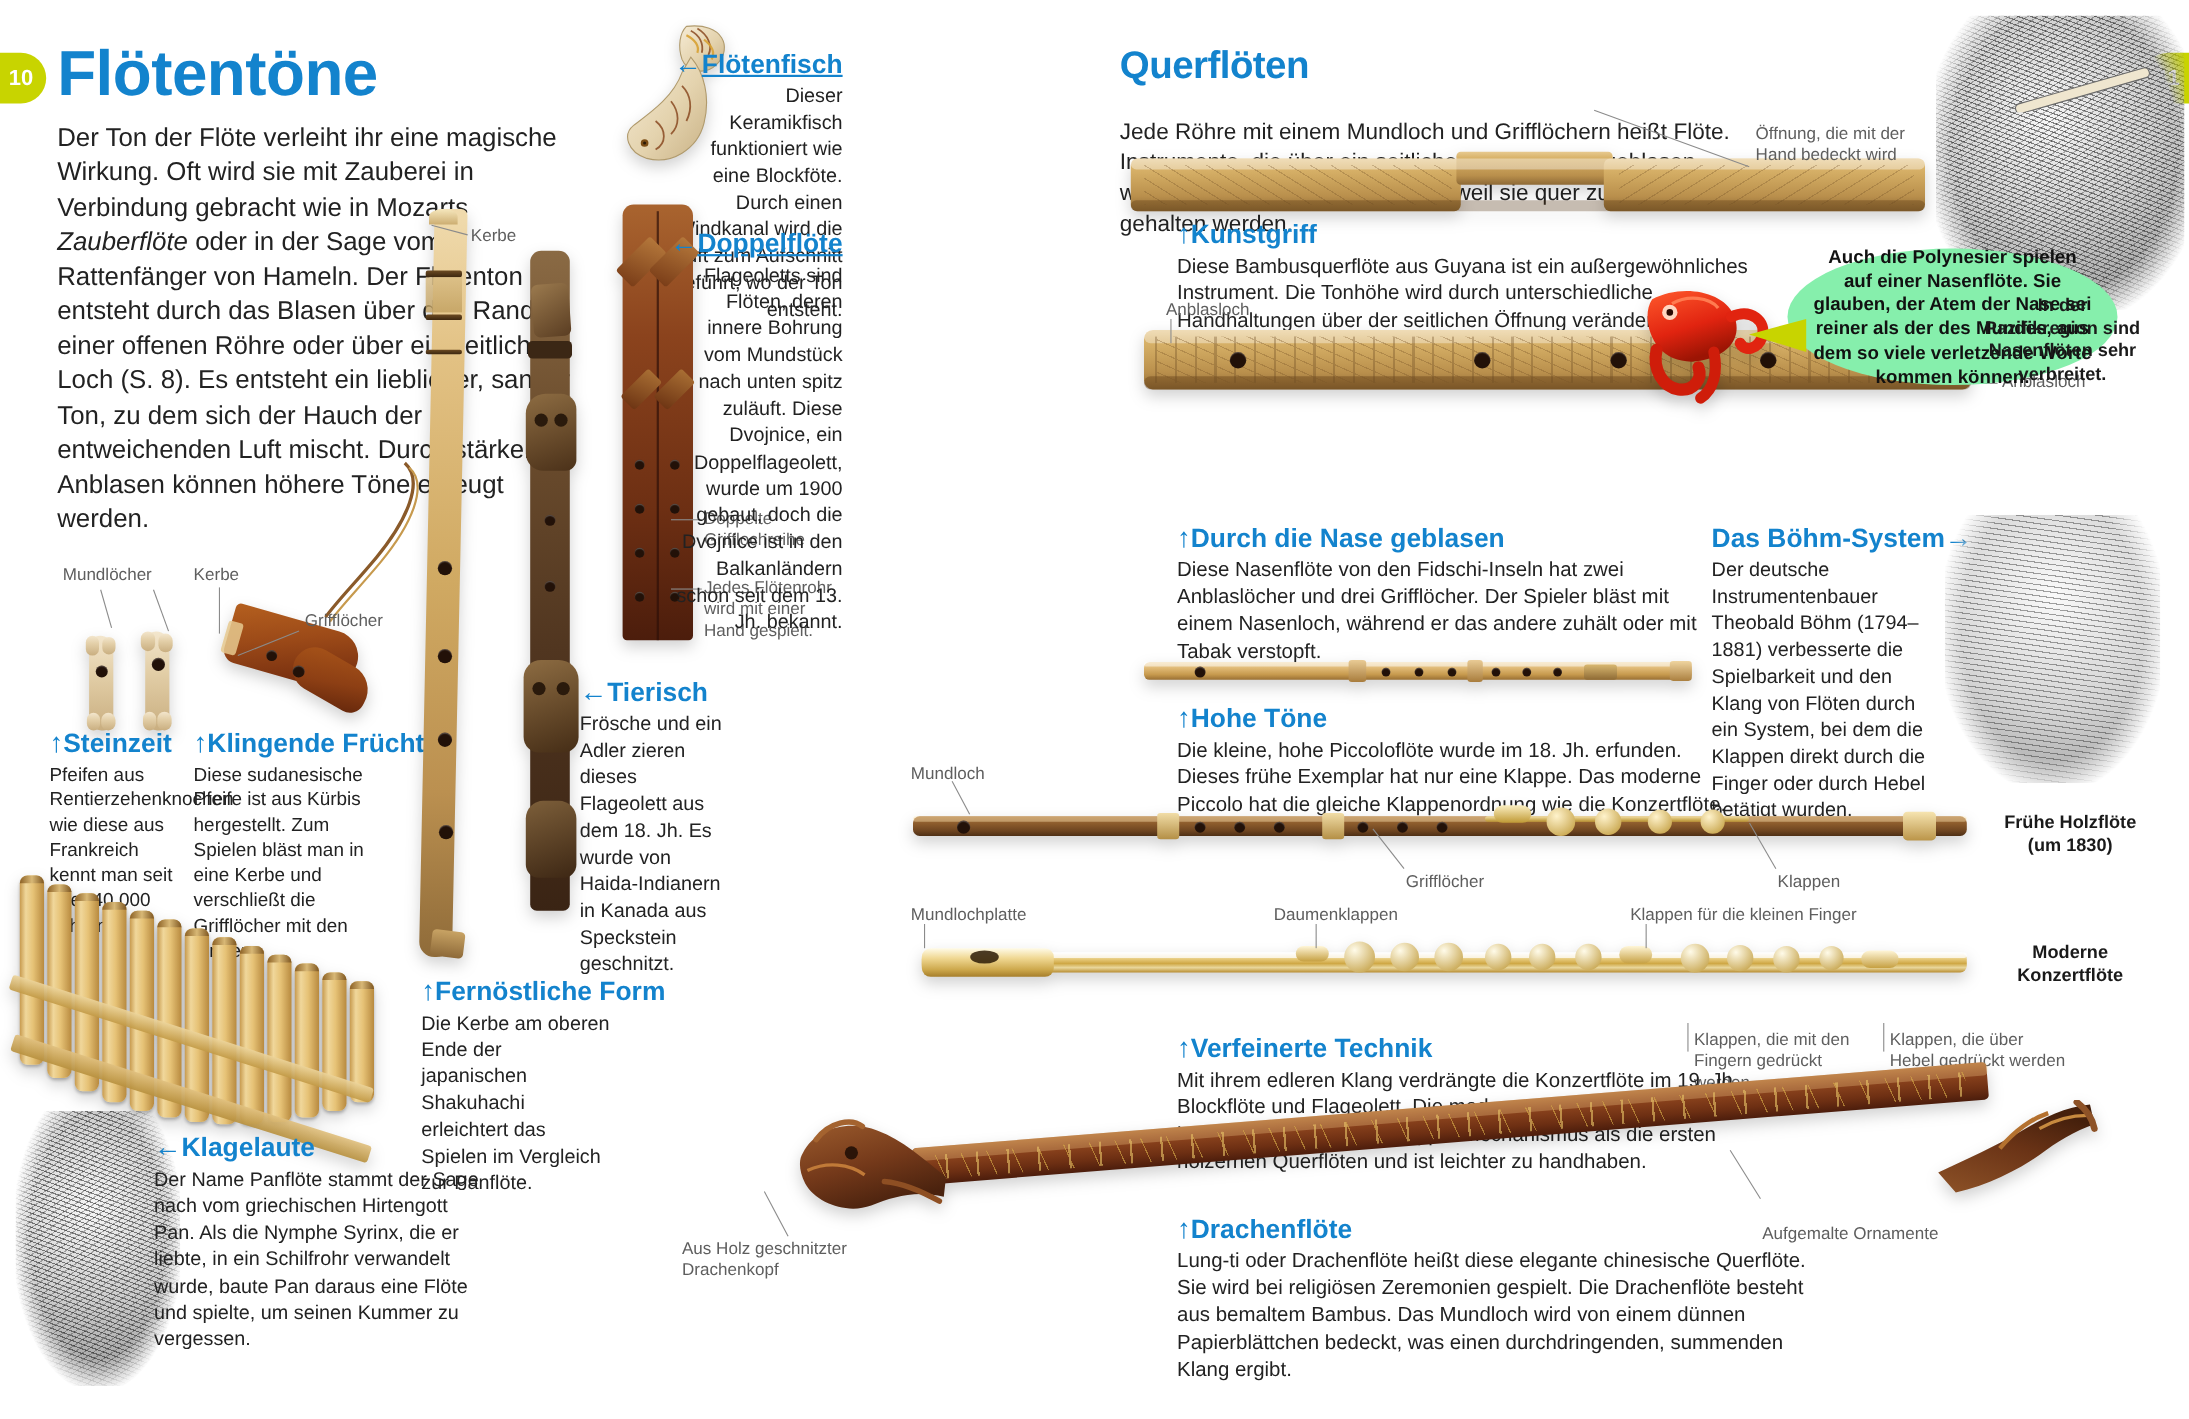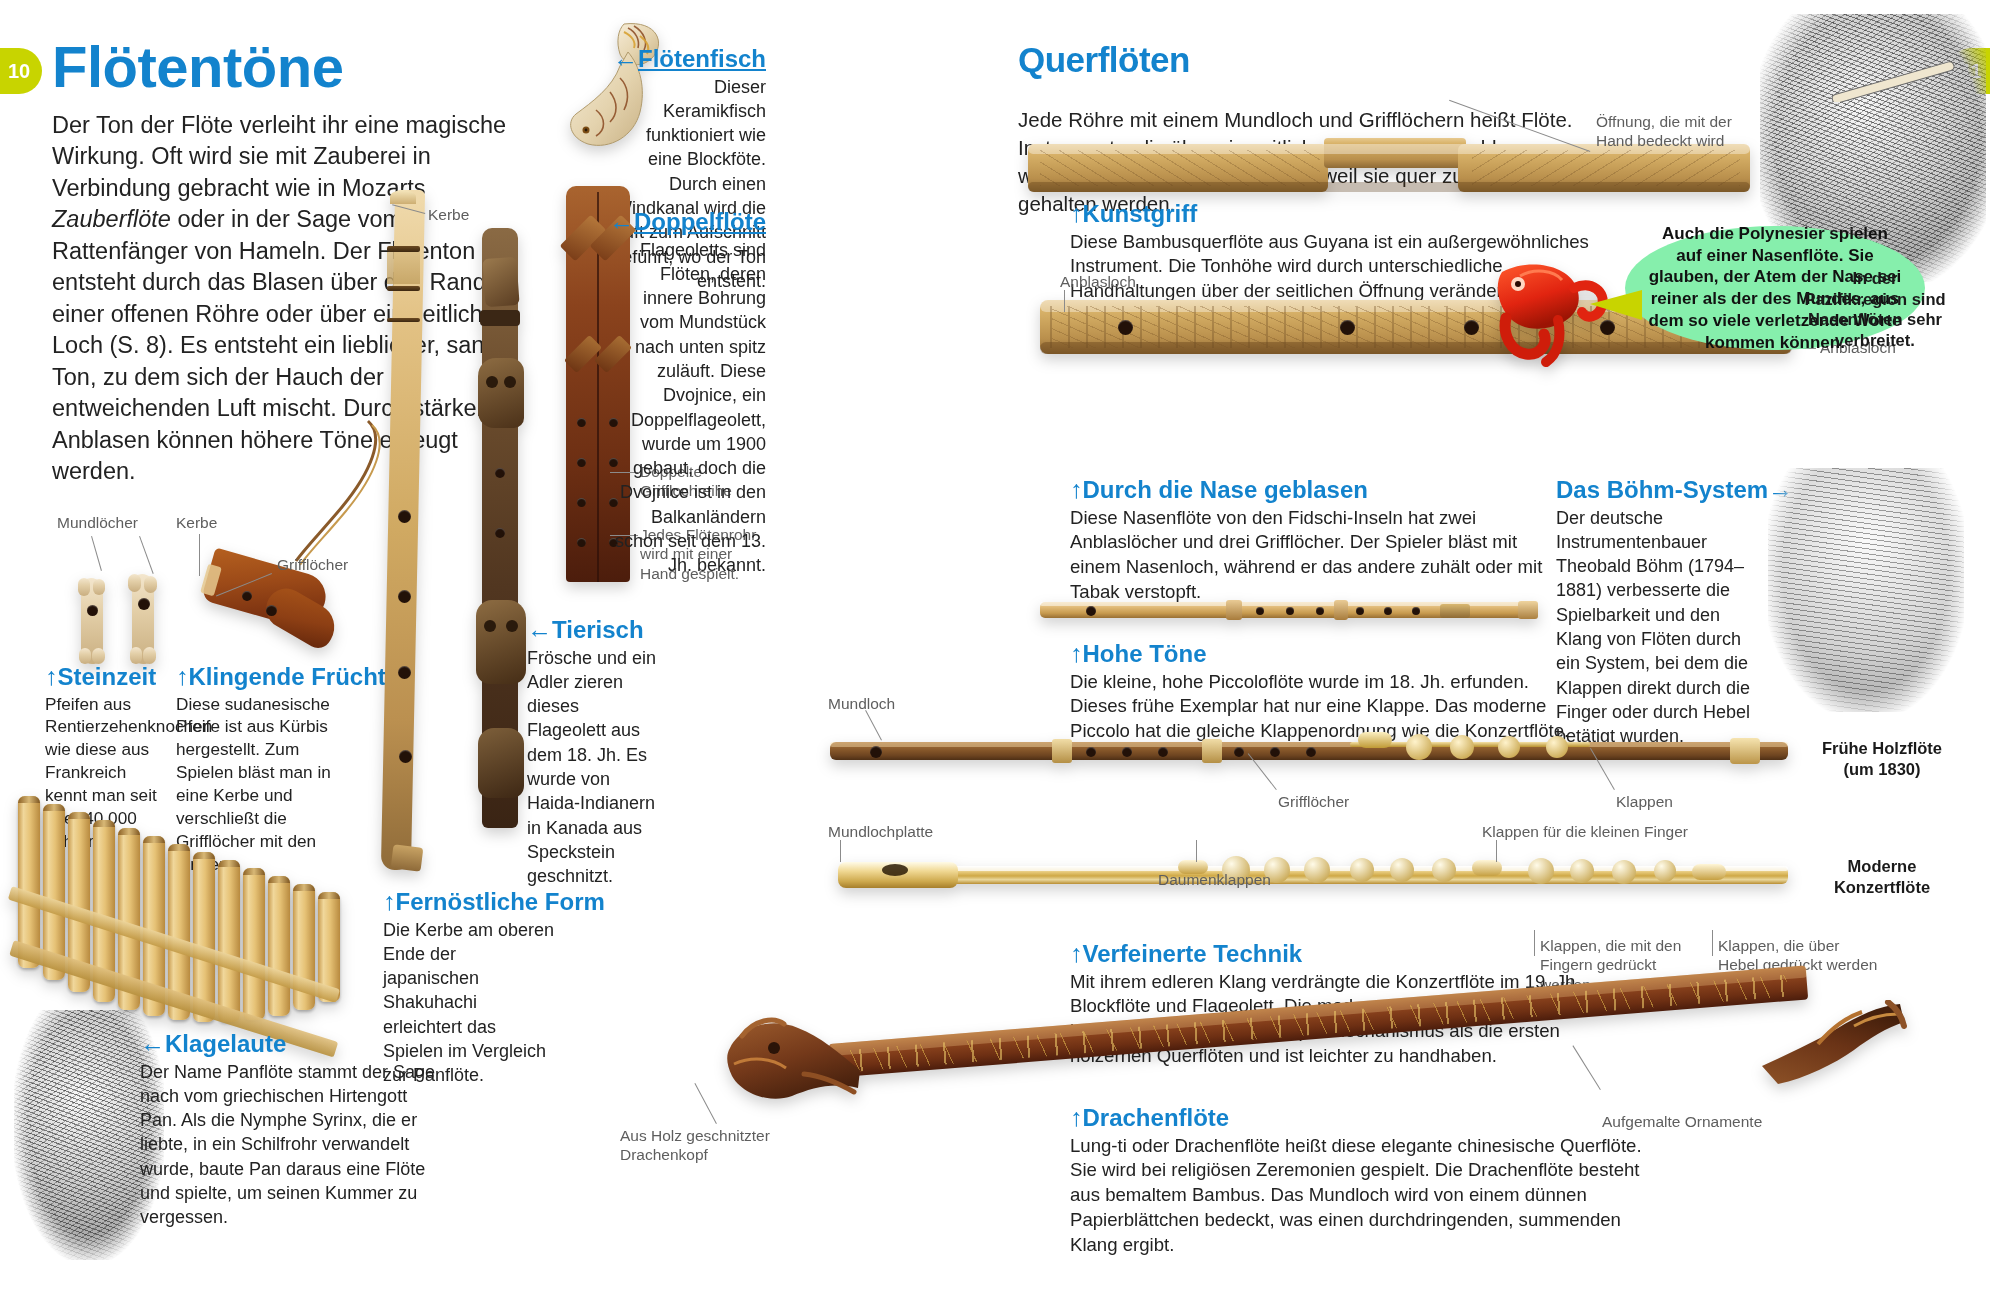--- a/index.html
+++ b/index.html
@@ -423,21 +423,21 @@
     <div class="abs" style="left:690px;top:4px;width:210px;height:38px;">
       <div class="abs" style="left:0;top:2px;width:26px;height:26px;border-radius:50%;background:radial-gradient(circle at 34% 28%,#fffbe9,#bd9633);"></div>
       <div class="abs" style="left:42px;top:3px;width:24px;height:24px;border-radius:50%;background:radial-gradient(circle at 34% 28%,#fffbe9,#bd9633);"></div>
       <div class="abs" style="left:84px;top:4px;width:24px;height:24px;border-radius:50%;background:radial-gradient(circle at 34% 28%,#fffbe9,#bd9633);"></div>
       <div class="abs" style="left:126px;top:4px;width:22px;height:22px;border-radius:50%;background:radial-gradient(circle at 34% 28%,#fffbe9,#bd9633);"></div>
       <div class="abs" style="left:164px;top:8px;width:34px;height:16px;border-radius:9px;background:linear-gradient(180deg,#fff6d8,#c6a042);"></div>
     </div>
   </div>
   <div class="lbl" style="left:828px;top:822px;">Mundlochplatte</div>
   <div class="leader v" style="left:840px;top:840px;height:22px;"></div>
-  <div class="lbl" style="left:1158px;top:822px;margin-top:48px;">Daumenklappen</div>
+  <div class="lbl" style="left:1158px;top:822px;">Daumenklappen</div>
   <div class="leader v" style="left:1196px;top:840px;height:22px;"></div>
   <div class="lbl" style="left:1482px;top:822px;width:220px;">Klappen für die kleinen Finger</div>
   <div class="leader v" style="left:1496px;top:840px;height:22px;"></div>
   <div class="lbl b" style="left:1812px;top:856px;width:140px;">Moderne Konzertflöte</div>
   <div class="lbl" style="left:1540px;top:936px;width:160px;">Klappen, die mit den Fingern gedrückt werden</div>
   <div class="leader v" style="left:1534px;top:930px;height:26px;"></div>
   <div class="lbl" style="left:1718px;top:936px;width:160px;">Klappen, die über Hebel gedrückt werden</div>
   <div class="leader v" style="left:1712px;top:930px;height:26px;"></div>
 
   <div class="cap big" style="left:1070px;top:940px;width:520px;">

